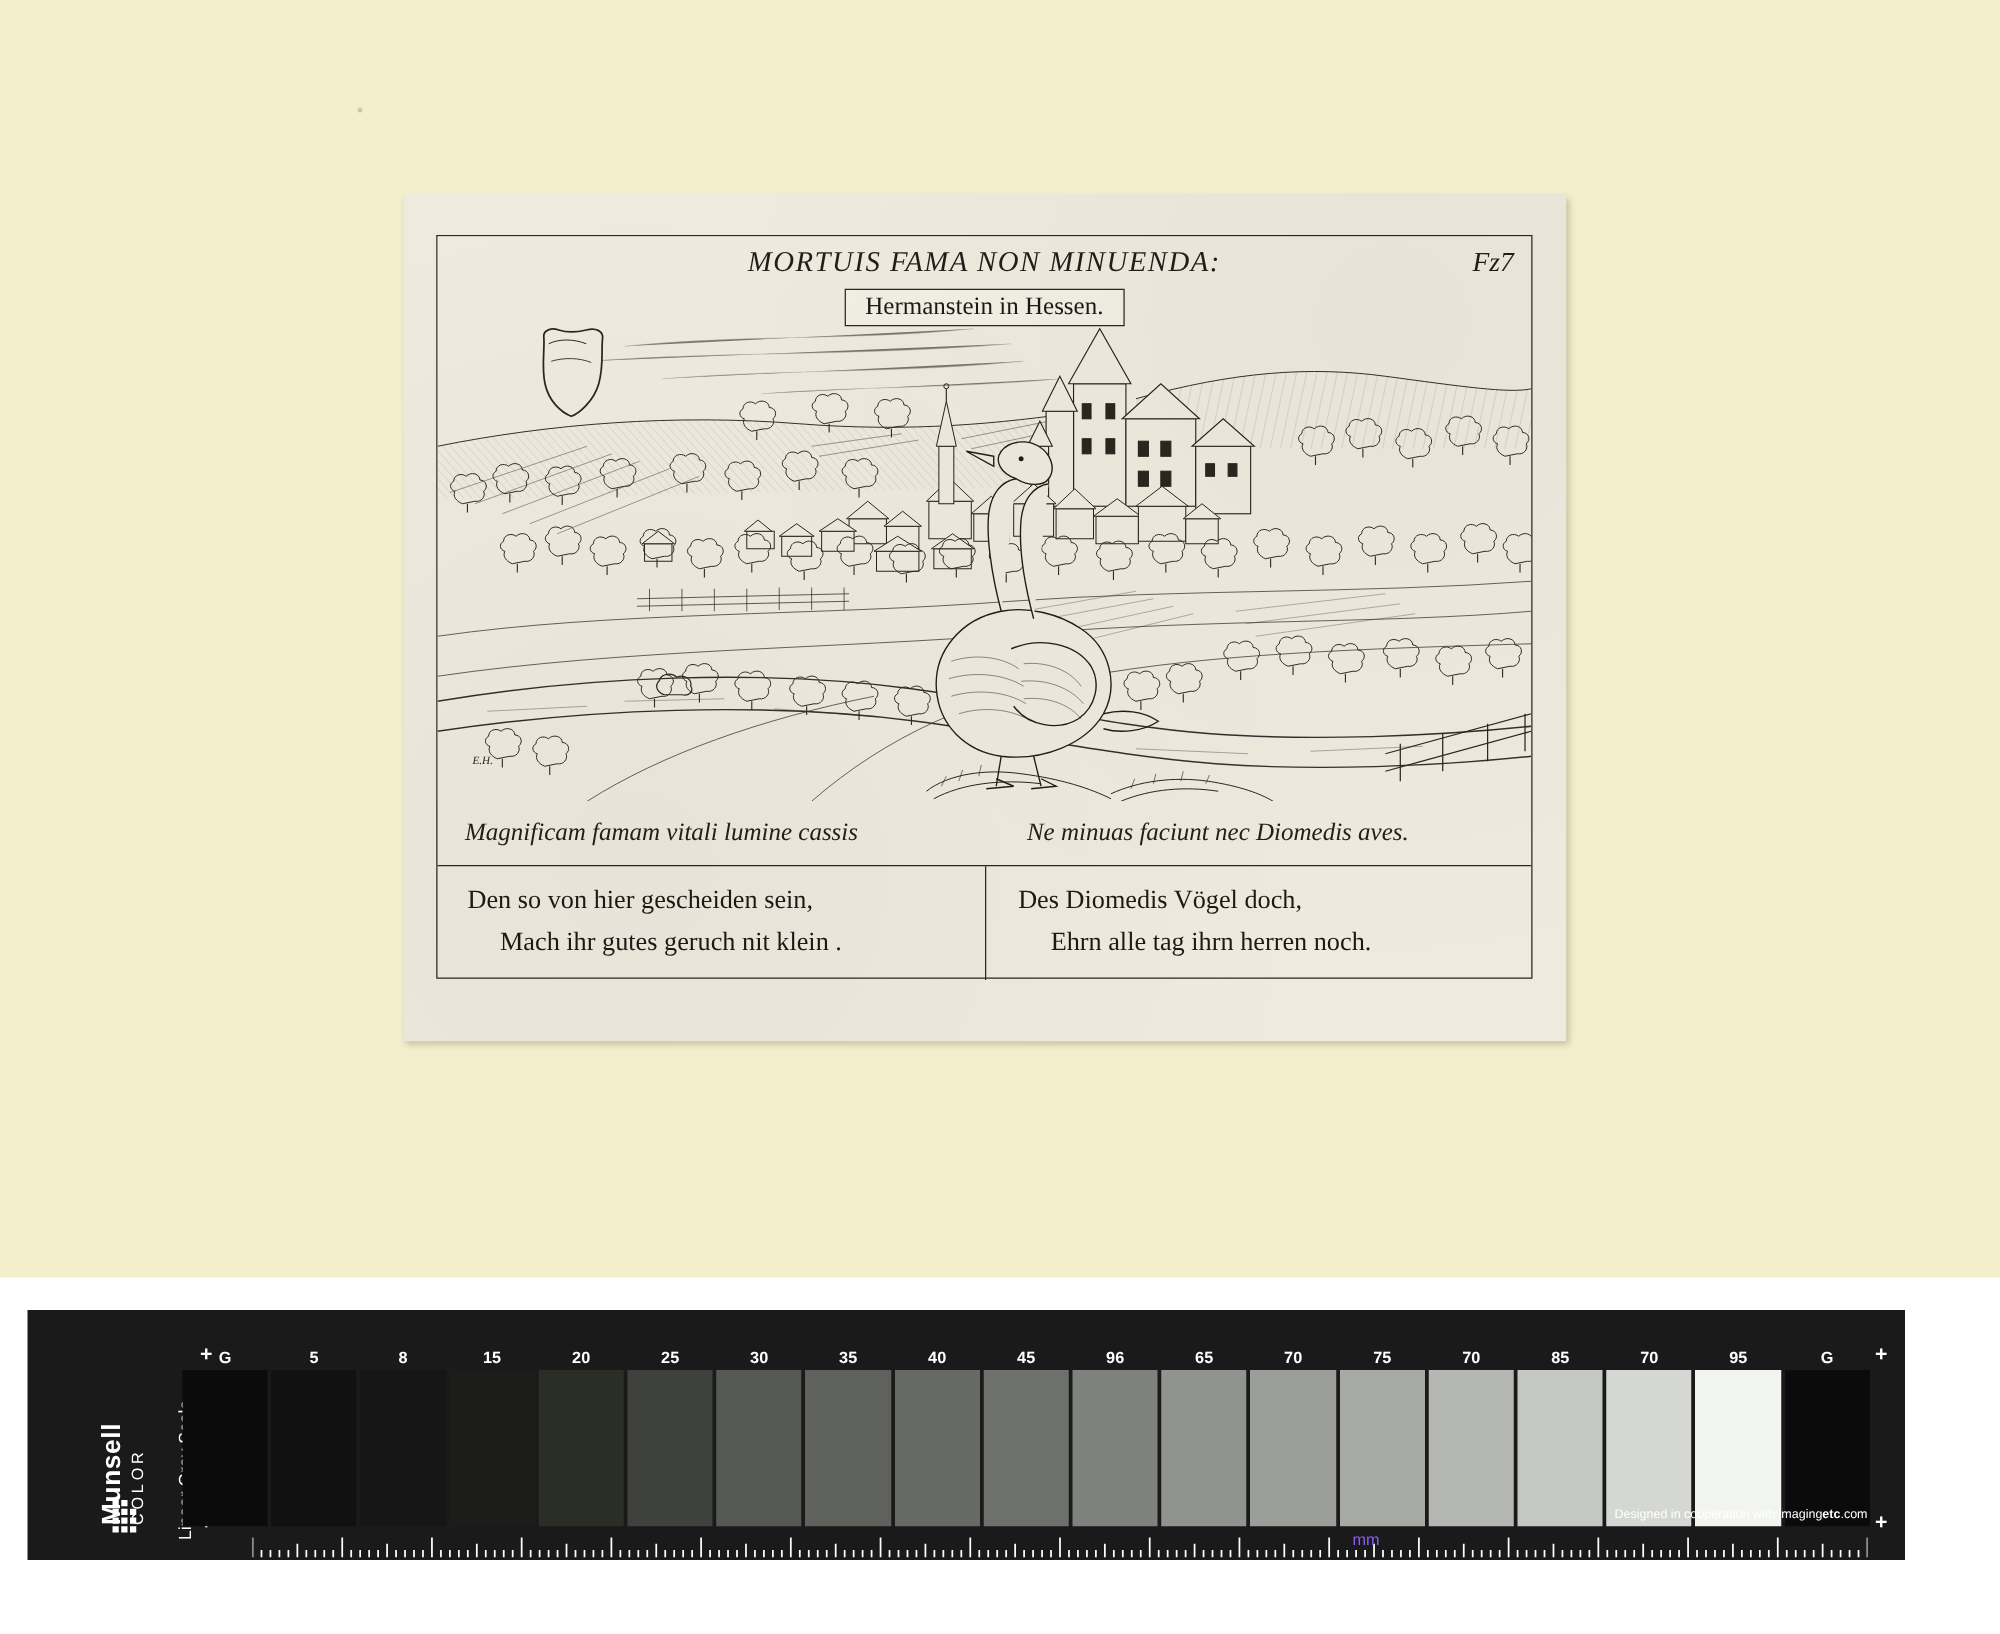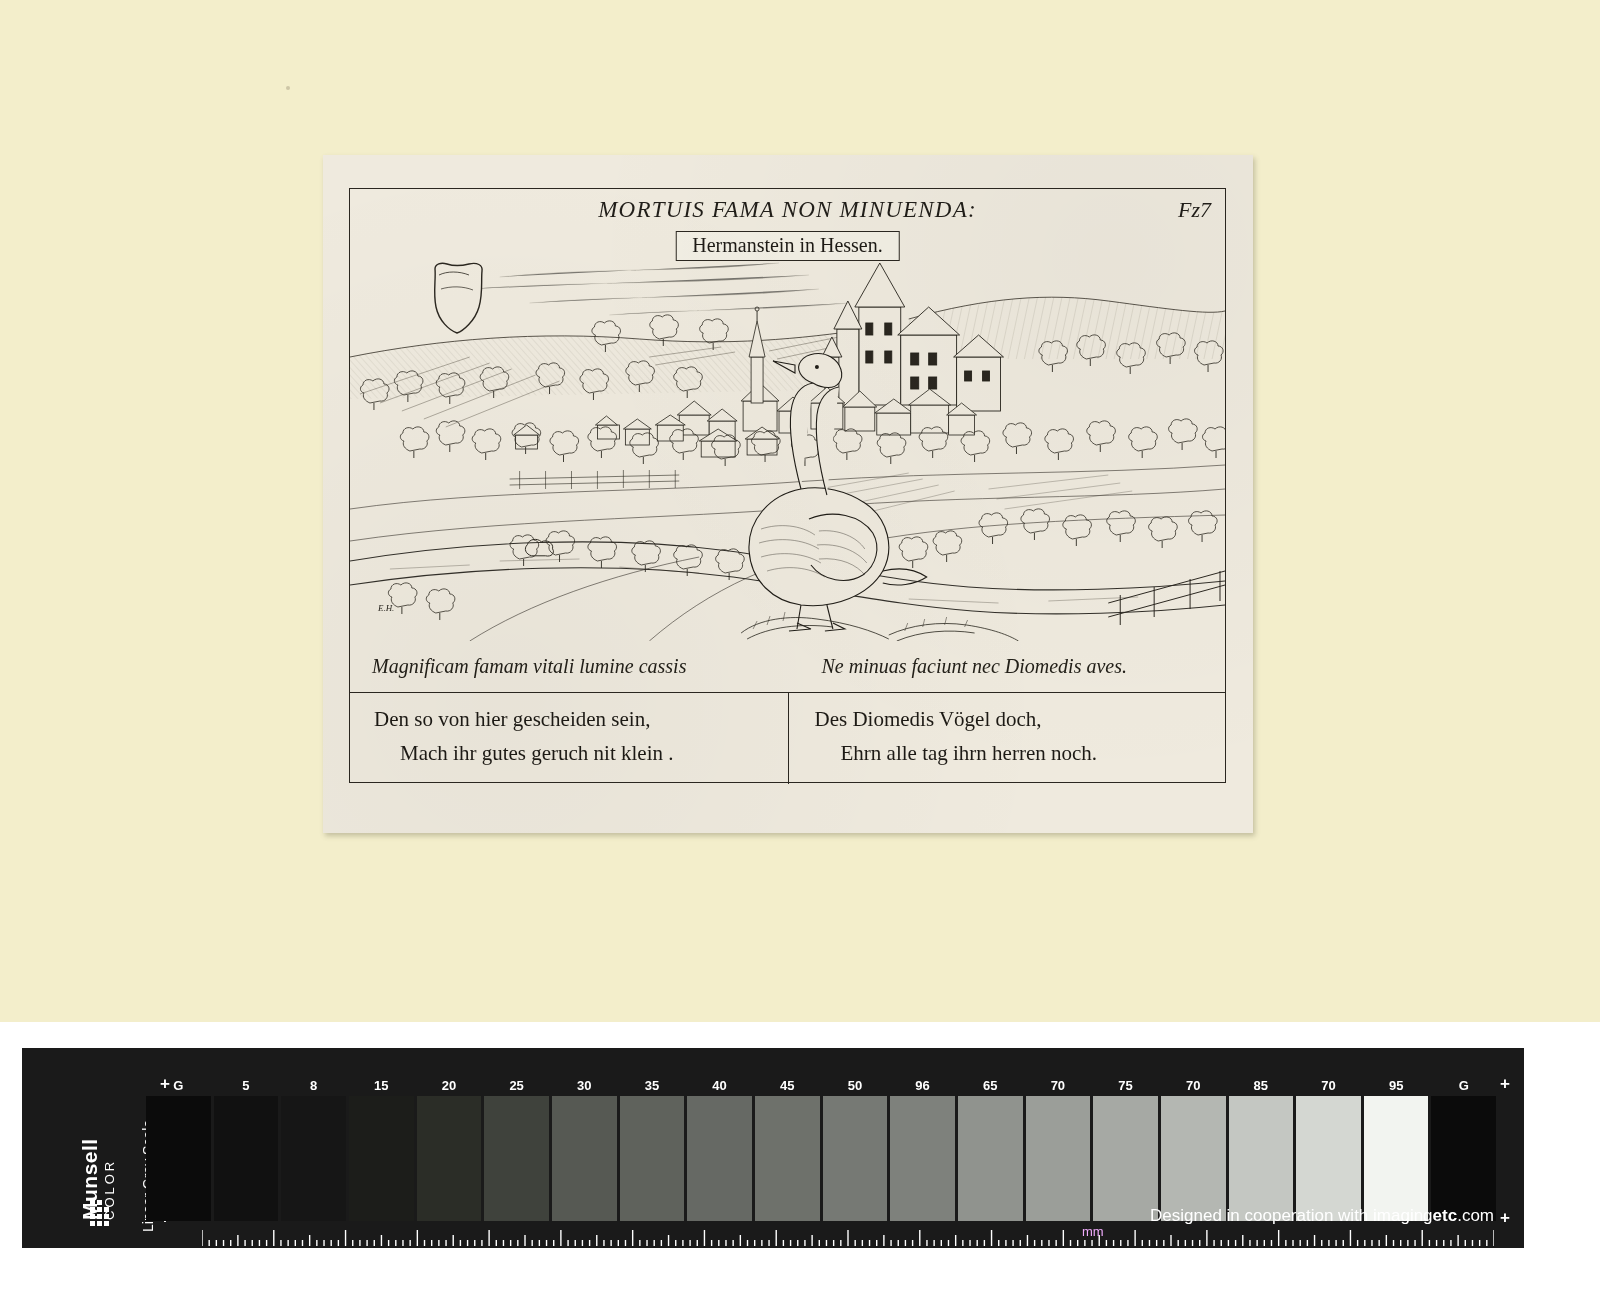--- a/index.html
+++ b/index.html
@@ -269,29 +269,29 @@
     left: 180px;
     top: 176px;
     right: 30px;
     height: 22px;
   }
   #ruler-svg { display: block; width: 100%; height: 22px; }
   #mm-label {
     position: absolute;
     left: 1060px;
     top: 176px;
-    color: #f0abfc;
+    color: #8b5cf6;
     font-size: 13px;
   }
   #credit {
     position: absolute;
     right: 30px;
     top: 158px;
     color: #ffffff;
-    font-size: 17px;
+    font-size: 10px;
     white-space: nowrap;
   }
   #credit b { font-weight: bold; }
 </style>
 </head>
 <body>
 
 <div id="mount-board">
 
   <div class="board-speck" style="left:286px; top:86px;"></div>
@@ -693,24 +693,20 @@
         <div class="patch-label">35</div>
         <div class="patch-swatch" style="background: rgb(95, 98, 92);"></div>
       </div>
       <div class="patch-col">
         <div class="patch-label">40</div>
         <div class="patch-swatch" style="background: rgb(102, 105, 100);"></div>
       </div>
       <div class="patch-col">
         <div class="patch-label">45</div>
         <div class="patch-swatch" style="background: rgb(110, 113, 107);"></div>
-      </div>
-      <div class="patch-col">
-        <div class="patch-label">50</div>
-        <div class="patch-swatch" style="background: rgb(118, 121, 116);"></div>
       </div>
       <div class="patch-col">
         <div class="patch-label">96</div>
         <div class="patch-swatch" style="background: rgb(126, 129, 124);"></div>
       </div>
       <div class="patch-col">
         <div class="patch-label">65</div>
         <div class="patch-swatch" style="background: rgb(144, 147, 142);"></div>
       </div>
       <div class="patch-col">

